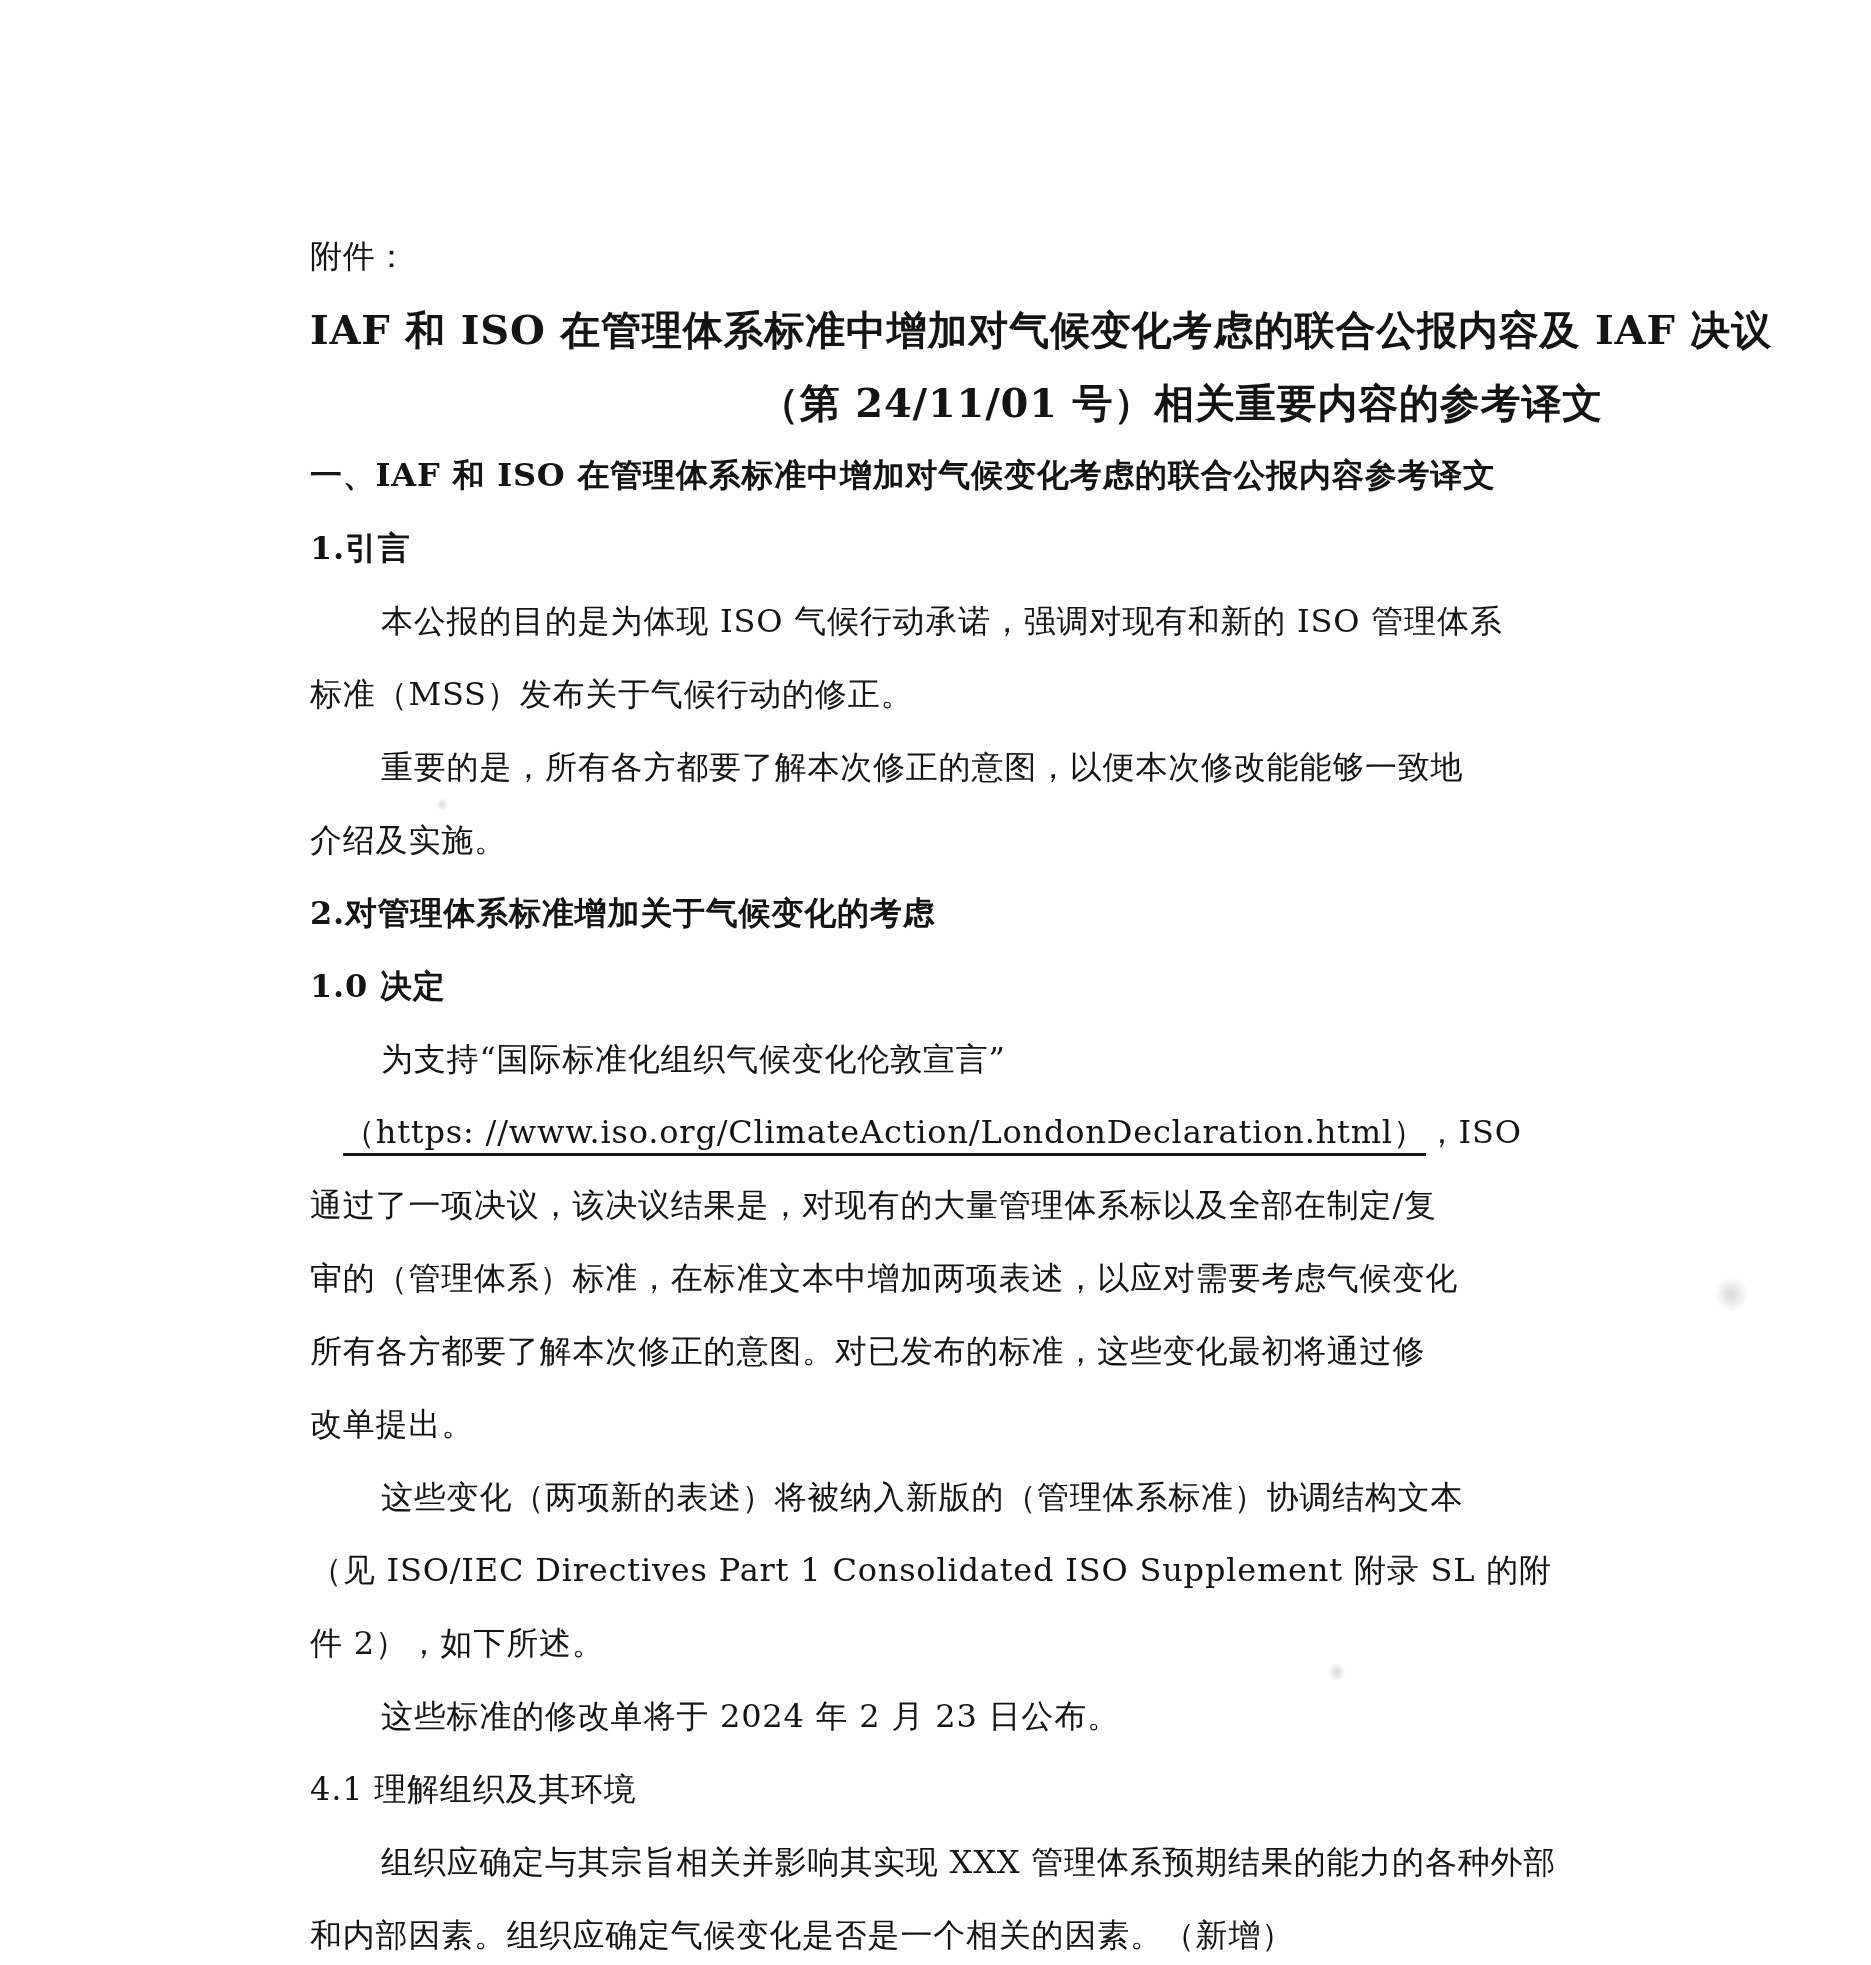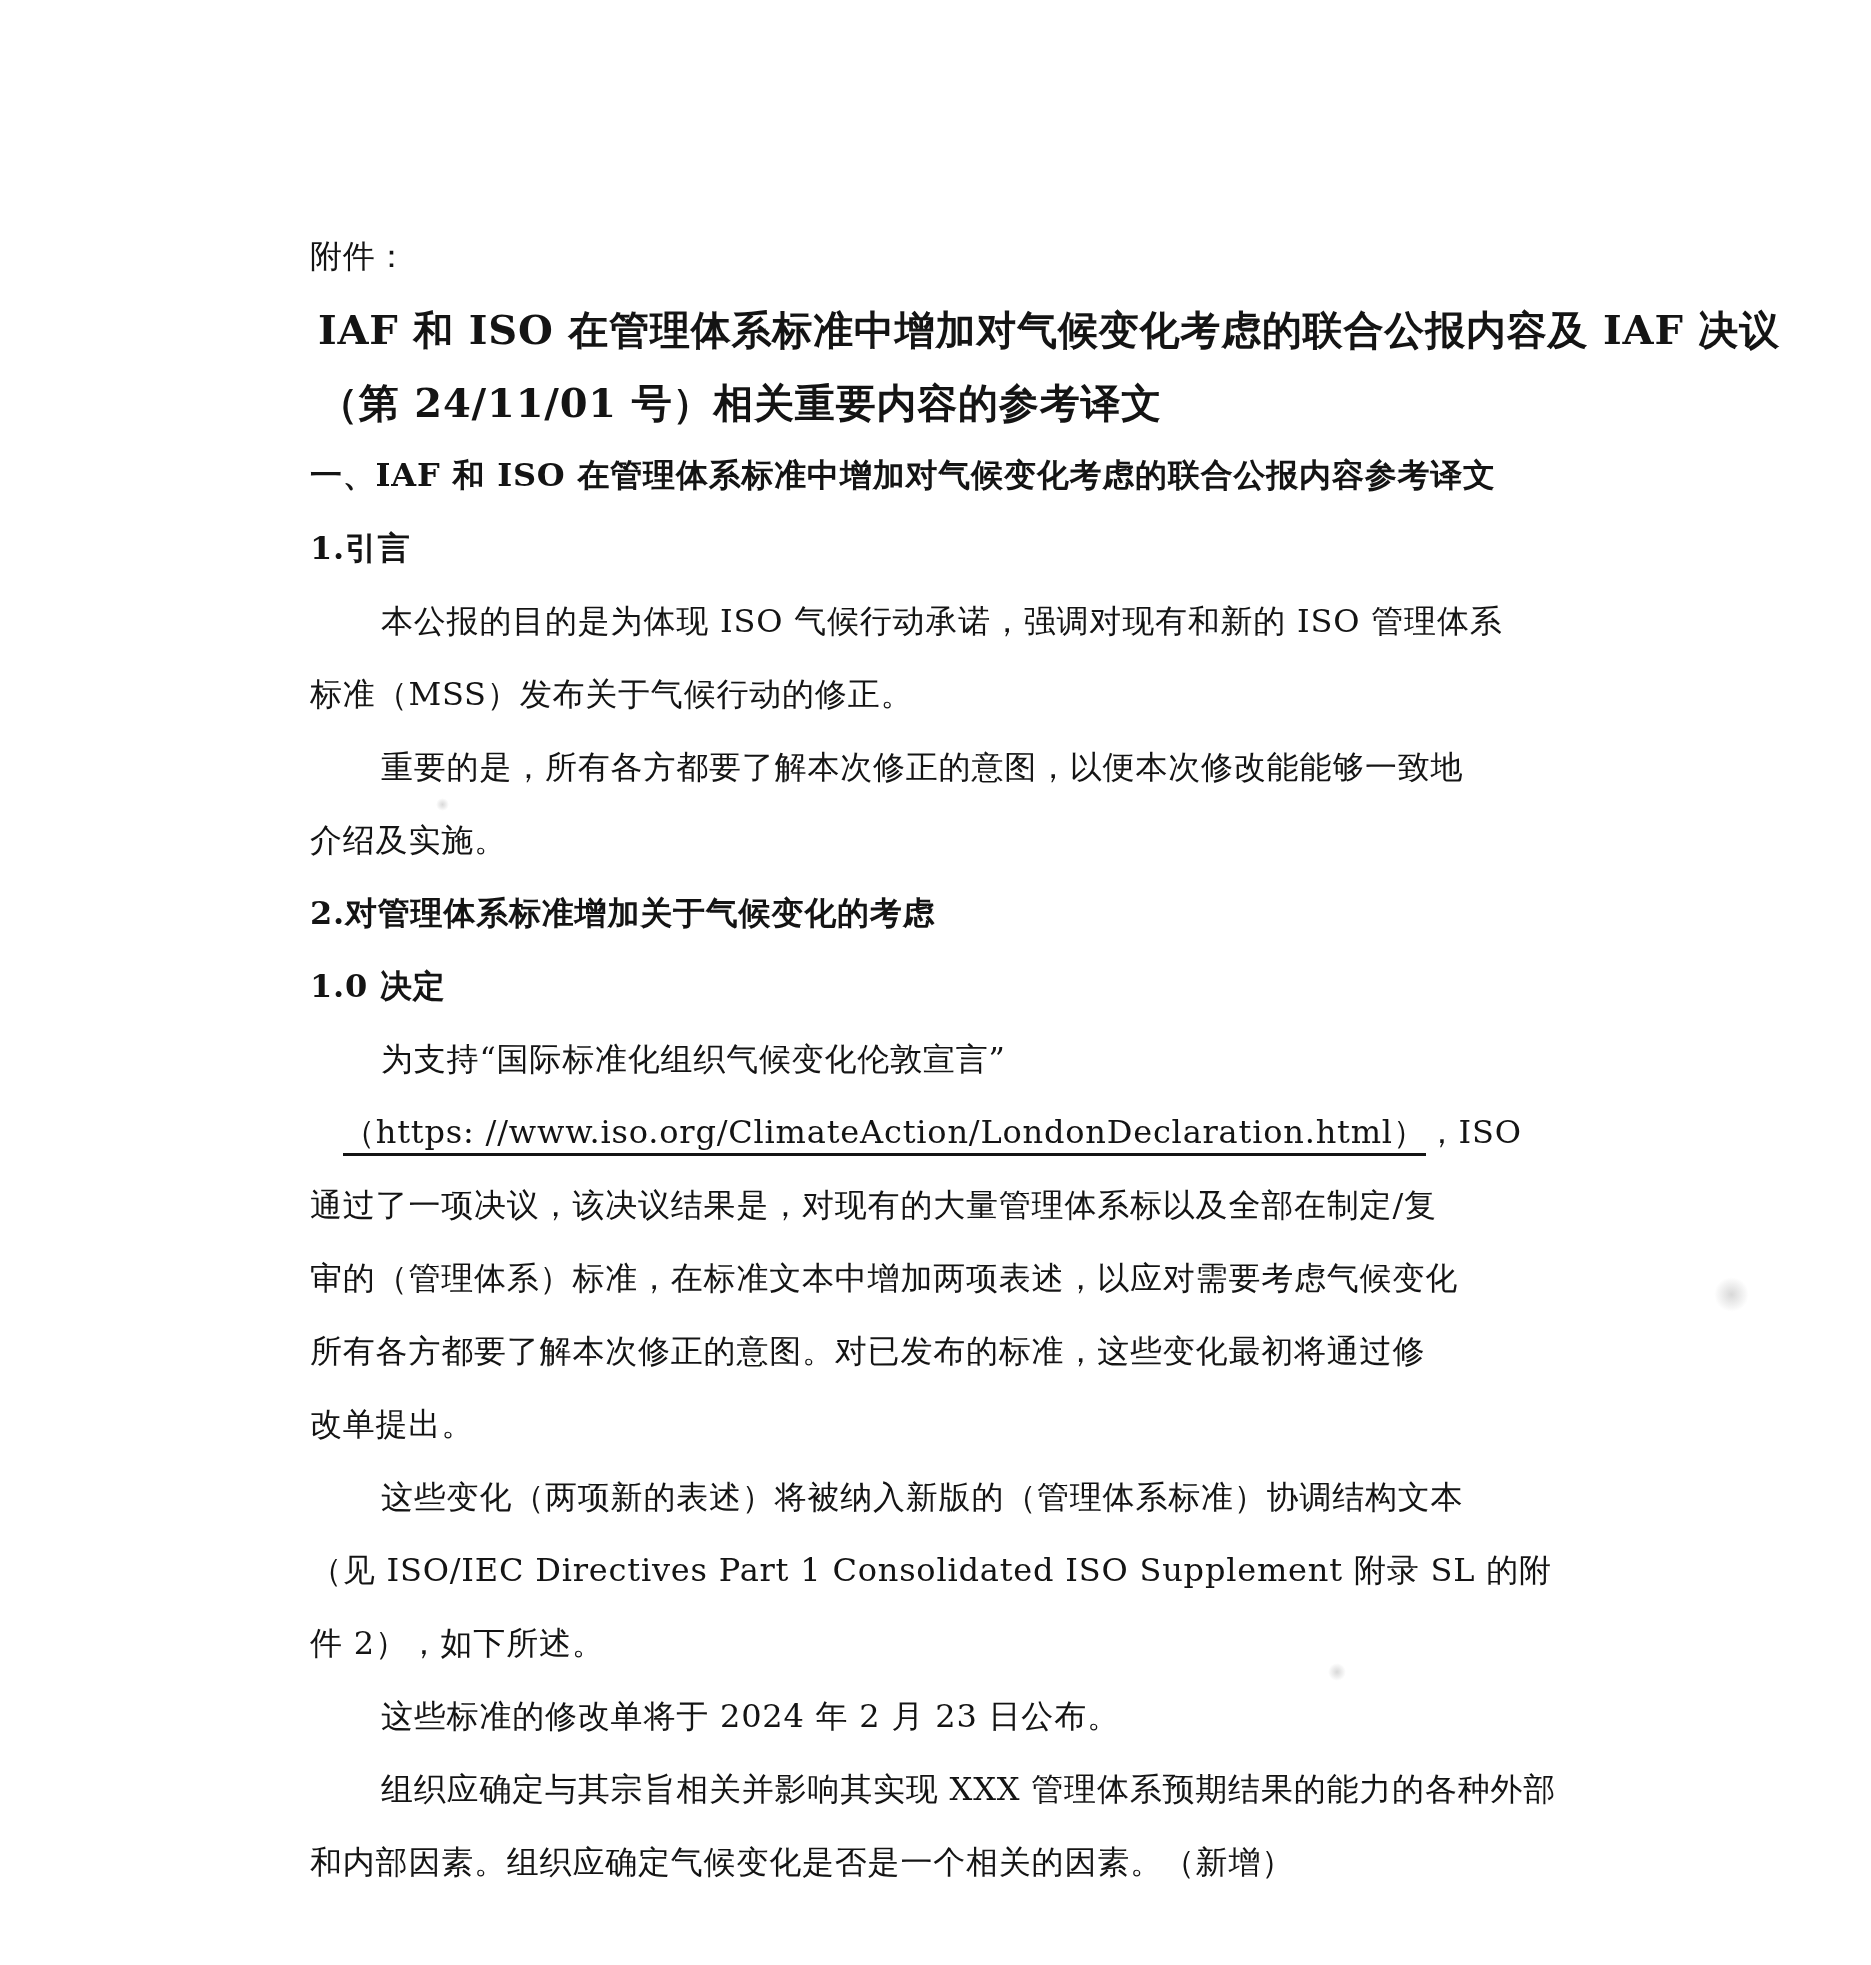--- a/index.html
+++ b/index.html
@@ -23,21 +23,21 @@
     width: 1293px;
   }
   .line {
     min-height: 73px;
     line-height: 73px;
     font-size: 32px;
     white-space: nowrap;
     letter-spacing: 0.8px;
   }
   .line.bold { font-weight: bold; }
-  .line.center { text-align: left; white-space: nowrap; margin-left: 8px; }
+  .line.center { text-align: right; white-space: nowrap; }
   .line.title { font-size: 40px; }
   .indent-2 { padding-left: 71px; }
   .indent-1 { padding-left: 33px; }
   .underline {
     border-bottom: 3.5px solid #141414;
     padding-bottom: 1.6px;
     text-align: center;
   }
   .speck {
     position: absolute;
@@ -64,20 +64,21 @@
       <div class="line indent-2">为支持“国际标准化组织气候变化伦敦宣言”</div>
       <div class="line indent-1"><span class="underline">（https: //www.iso.org/ClimateAction/LondonDeclaration.html）</span><span>，ISO</span></div>
       <div class="line">通过了一项决议，该决议结果是，对现有的大量管理体系标以及全部在制定/复</div>
       <div class="line">审的（管理体系）标准，在标准文本中增加两项表述，以应对需要考虑气候变化</div>
       <div class="line">所有各方都要了解本次修正的意图。对已发布的标准，这些变化最初将通过修</div>
       <div class="line">改单提出。</div>
       <div class="line indent-2">这些变化（两项新的表述）将被纳入新版的（管理体系标准）协调结构文本</div>
       <div class="line">（见 ISO/IEC Directives Part 1 Consolidated ISO Supplement 附录 SL 的附</div>
       <div class="line">件 2），如下所述。</div>
       <div class="line indent-2">这些标准的修改单将于 2024 年 2 月 23 日公布。</div>
+      <div class="line">4.1 理解组织及其环境</div>
       <div class="line indent-2">组织应确定与其宗旨相关并影响其实现 XXX 管理体系预期结果的能力的各种外部</div>
       <div class="line">和内部因素。组织应确定气候变化是否是一个相关的因素。（新增）</div>
     </div>
 <div class="speck" style="left: 1714px; top: 1277px; width: 35px; height: 35px;"></div>
     <div class="speck" style="left: 1328px; top: 1663px; width: 18px; height: 18px;"></div>
     <div class="speck" style="left: 436px; top: 798px; width: 13.4px; height: 13.4px;"></div>
   </div>
 
 
 </body></html>

